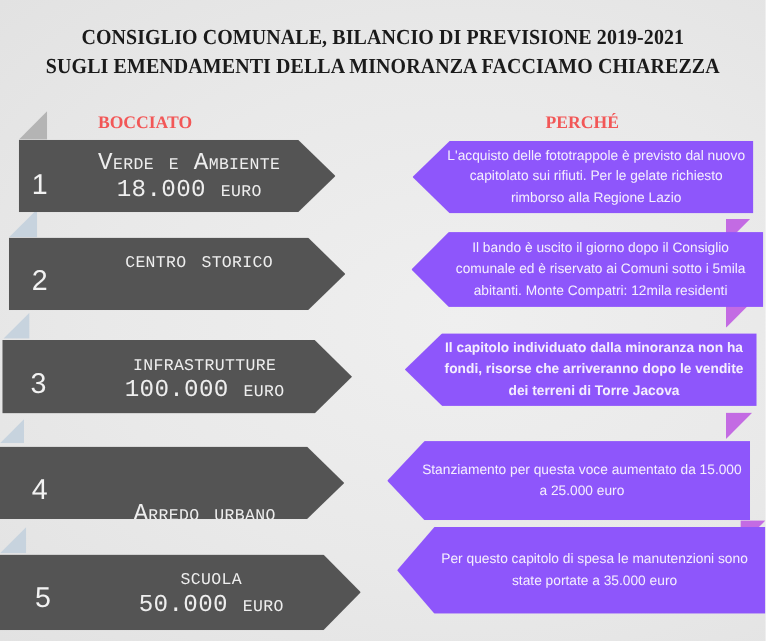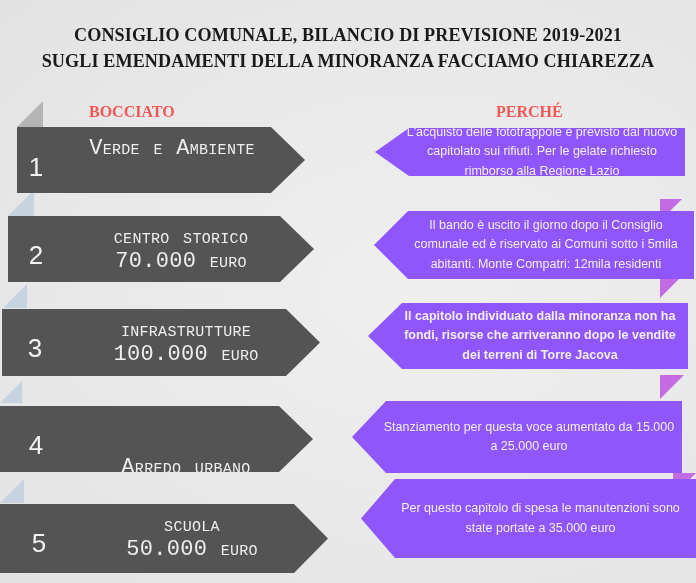--- a/index.html
+++ b/index.html
@@ -91,31 +91,31 @@
 
 <div class="flap-right" style="left:660px; top:199px; width:22px; height:22px;"></div>
 <div class="flap-right" style="left:660px; top:276px; width:22px; height:22px; clip-path:polygon(0 0,100% 0,0 100%);"></div>
 <div class="flap-right" style="left:660px; top:375px; width:24px; height:24px;"></div>
 <div class="flap-right" style="left:673px; top:473px; width:23px; height:23px;"></div>
 
 <div class="left-arrow" style="left:17px; top:127px; width:288px; height:66px;">
   <div class="num" style="padding-top:14px; width:38px;">1</div>
   <div class="item-text" style="left:60px; width:190px;">
     <div>Verde e Ambiente</div>
+    <div>18.000 euro</div>
   </div>
 </div>
-<div class="right-arrow" style="left:375px; top:128px; width:310px; height:48px;">
+<div class="right-arrow" style="left:375px; top:128px; width:310px; height:66px;">
   <span>L'acquisto delle fototrappole è previsto dal nuovo capitolato sui rifiuti. Per le gelate richiesto rimborso alla Regione Lazio</span>
 </div>
 
 <div class="left-arrow" style="left:8px; top:216px; width:306px; height:66px;">
   <div class="num" style="width:56px;">2</div>
   <div class="item-text" style="left:78px; width:190px;text-align:center;">
     <div>centro storico</div>
-    <div>70.000 euro</div>
   </div>
 </div>
 <div class="right-arrow" style="left:374px; top:211px; width:320px; height:68px;">
   <span>Il bando è uscito il giorno dopo il Consiglio comunale ed è riservato ai Comuni sotto i 5mila abitanti. Monte Compatri: 12mila residenti</span>
 </div>
 
 <div class="left-arrow" style="left:2px; top:309px; width:318px; height:67px;">
   <div class="num" style="width:66px;">3</div>
   <div class="item-text" style="left:86px; width:196px;text-align:center;">
     <div>infrastrutture</div>

